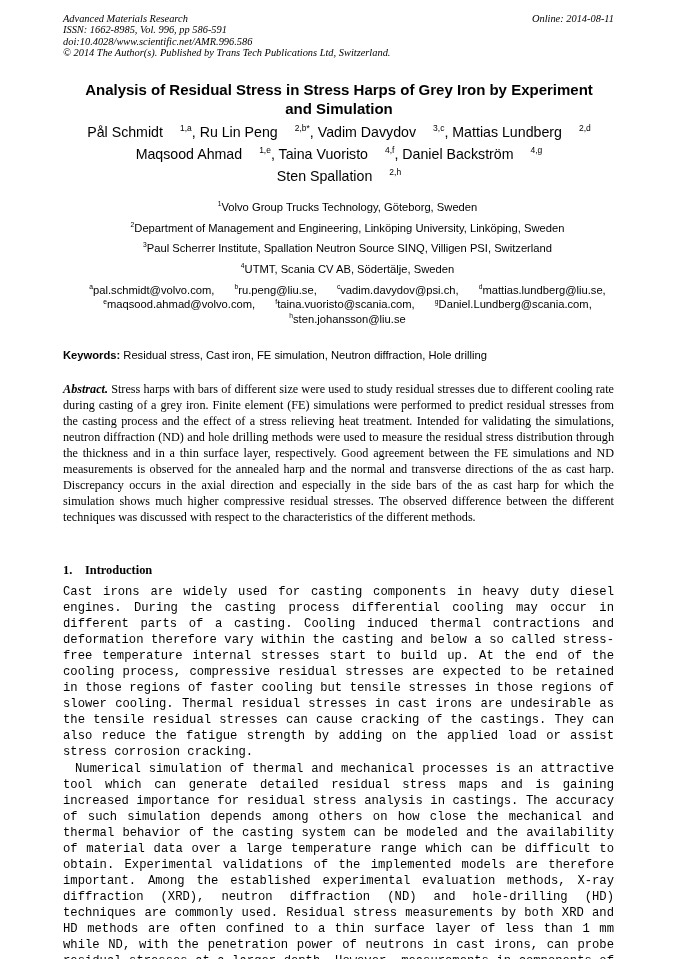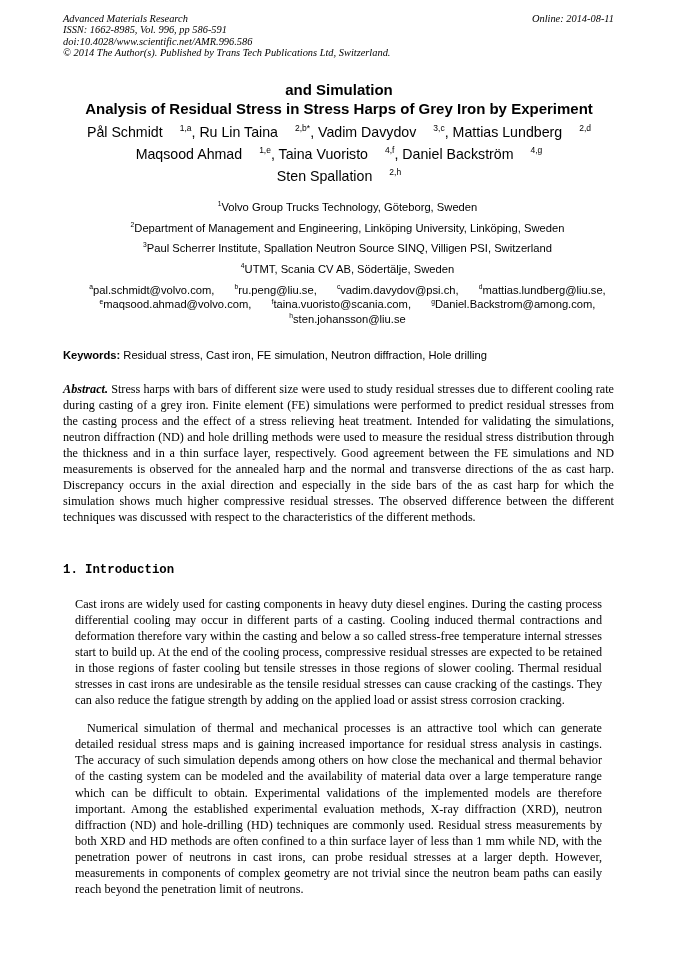--- a/index.html
+++ b/index.html
@@ -9,49 +9,49 @@
   .hdr-right { position: absolute; right: 64px; top: 13px; font-family: "Liberation Serif", serif; font-style: italic; font-size: 10.4px; line-height: 11.4px; }
   .title { position: absolute; left: 50px; width: 578px; top: 80px; text-align: center; font-family: "Liberation Sans", sans-serif; font-weight: bold; font-size: 15px; line-height: 19px; }
   .authors { position: absolute; left: 50px; width: 578px; top: 121px; text-align: center; font-family: "Liberation Sans", sans-serif; font-size: 14.2px; line-height: 22px; }
   .authors sup, .aff sup, .emails sup { font-size: 60%; vertical-align: super; line-height: 0; padding-left: 17px; }
   .affs { position: absolute; left: 50px; width: 578px; top: 197px; text-align: center; font-family: "Liberation Sans", sans-serif; font-size: 11.2px; line-height: 20.6px; }
   .emails { position: absolute; left: 50px; width: 578px; top: 283px; text-align: center; font-family: "Liberation Sans", sans-serif; font-size: 11.2px; line-height: 14.4px; }
   .kw { position: absolute; left: 63px; width: 560px; top: 348px; font-family: "Liberation Sans", sans-serif; font-size: 11.2px; line-height: 14px; }
   .kw b { font-weight: bold; }
   .body-text { font-family: "Liberation Serif", serif; font-size: 12.2px; line-height: 16.05px; text-align: justify; }
   .abstract { position: absolute; left: 63px; width: 551px; top: 381px; }
-  .sec-title { position: absolute; left: 63px; top: 563px; font-family: Liberation Mono, monospace; font-weight: bold; font-size: 12.4px; line-height: 14px; }
+  .sec-title { position: absolute; left: 63px; top: 563px; font-family: Liberation Serif, serif; font-weight: bold; font-size: 12.4px; line-height: 14px; }
   .sec-title .num { display: inline-block; width: 22px; }
   .intro { position: absolute; left: 63px; width: 551px; top: 584px; }
-  .intro p { margin: 12px; }
+  .intro p { margin: 0; font-family: Liberation Mono, monospace; }
   .intro p.indent { text-indent: 12px; }
   .abstract p { margin: 0; }
   .abstract b { font-weight: bold; font-style: italic; }
 </style>
 </head>
 <body>
 
 <div class="page">
 
   <div class="hdr">
     <div>Advanced Materials Research</div>
     <div>ISSN: 1662-8985, Vol. 996, pp 586-591</div>
     <div>doi:10.4028/www.scientific.net/AMR.996.586</div>
     <div>© 2014 The Author(s). Published by Trans Tech Publications Ltd, Switzerland.</div>
   </div>
   <div class="hdr-right">Online: 2014-08-11</div>
 
   <div class="title">
+    <div>Analysis of Residual Stress in Stress Harps of Grey Iron by Experiment</div>
     <div>and Simulation</div>
-    <div>Analysis of Residual Stress in Stress Harps of Grey Iron by Experiment</div>
   </div>
 
   <div class="authors">
     <div>
-      <span><span>Pål Schmidt</span><sup>1,a</sup><span>, </span></span><span><span>Ru Lin Taina</span><sup>2,b*</sup><span>, </span></span><span><span>Vadim Davydov</span><sup>3,c</sup><span>, </span></span><span><span>Mattias Lundberg</span><sup>2,d</sup></span>
+      <span><span>Pål Schmidt</span><sup>1,a</sup><span>, </span></span><span><span>Ru Lin Peng</span><sup>2,b*</sup><span>, </span></span><span><span>Vadim Davydov</span><sup>3,c</sup><span>, </span></span><span><span>Mattias Lundberg</span><sup>2,d</sup></span>
     </div>
     <div>
       <span><span>Maqsood Ahmad</span><sup>1,e</sup><span>, </span></span><span><span>Taina Vuoristo</span><sup>4,f</sup><span>, </span></span><span><span>Daniel Backström</span><sup>4,g</sup></span>
     </div>
     <div>
       <span><span>Sten Spallation</span><sup>2,h</sup></span>
     </div>
   </div>
 
   <div class="affs">
@@ -59,21 +59,21 @@
     <div class="aff"><sup>2</sup><span>Department of Management and Engineering, Linköping University, Linköping, Sweden</span></div>
     <div class="aff"><sup>3</sup><span>Paul Scherrer Institute, Spallation Neutron Source SINQ, Villigen PSI, Switzerland</span></div>
     <div class="aff"><sup>4</sup><span>UTMT, Scania CV AB, Södertälje, Sweden</span></div>
   </div>
 
   <div class="emails">
     <div>
       <span><sup>a</sup><span>pal.schmidt@volvo.com, </span></span><span><sup>b</sup><span>ru.peng@liu.se, </span></span><span><sup>c</sup><span>vadim.davydov@psi.ch, </span></span><span><sup>d</sup><span>mattias.lundberg@liu.se,</span></span>
     </div>
     <div>
-      <span><sup>e</sup><span>maqsood.ahmad@volvo.com, </span></span><span><sup>f</sup><span>taina.vuoristo@scania.com, </span></span><span><sup>g</sup><span>Daniel.Backstrom@among.com,</span></span>
+      <span><sup>e</sup><span>maqsood.ahmad@volvo.com, </span></span><span><sup>f</sup><span>taina.vuoristo@scania.com, </span></span><span><sup>g</sup><span>Daniel.Lundberg@scania.com,</span></span>
     </div>
     <div>
       <span><sup>h</sup><span>sten.johansson@liu.se</span></span>
     </div>
   </div>
 
   <div class="kw">
     <b>Keywords:</b><span> Residual stress, Cast iron, FE simulation, Neutron diffraction, Hole drilling</span>
   </div>
 

